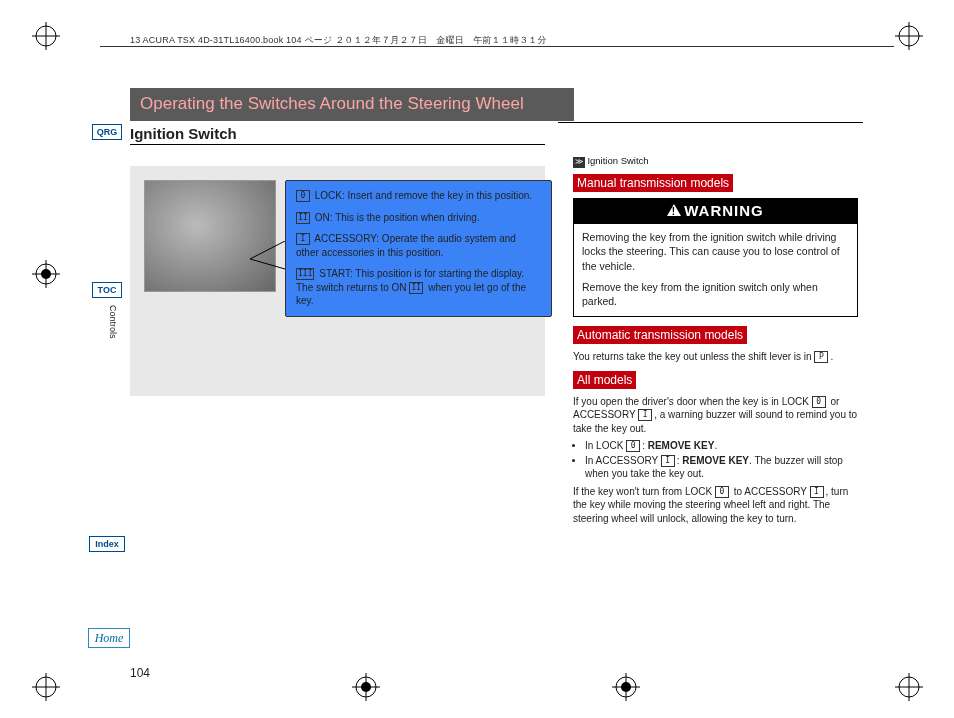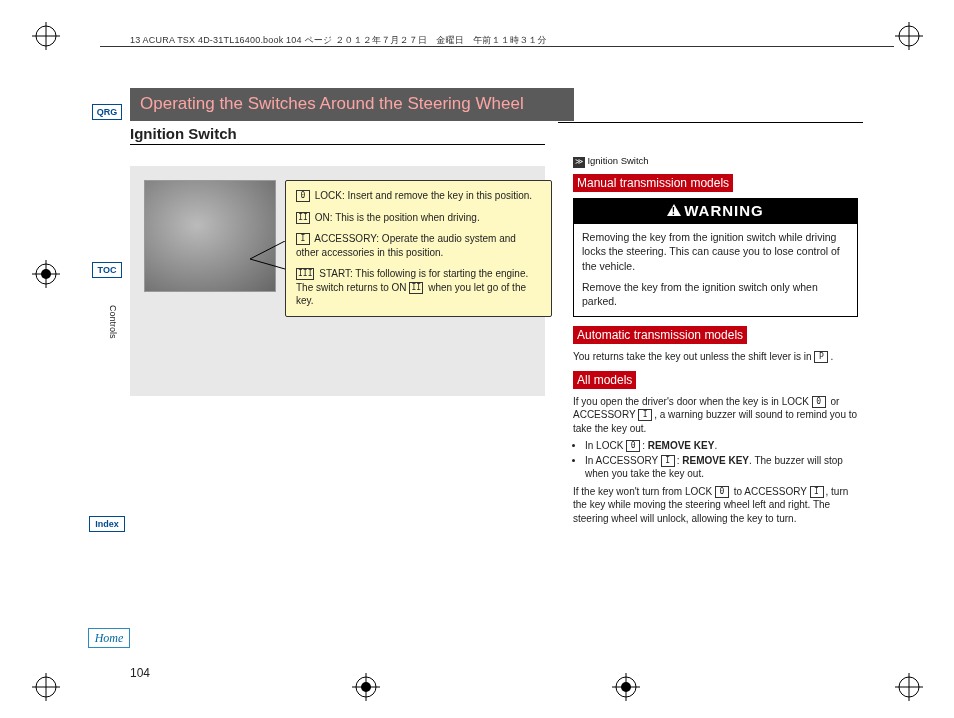--- a/index.html
+++ b/index.html
@@ -52,21 +52,21 @@
     left: 130px;
     width: 415px;
     border-bottom: 1px solid #000;
     padding-bottom: 2px;
     font-weight: bold;
     font-size: 15px;
   }
   .side-tabs {
     position: absolute;
     left: 92px;
-    top: 104px;
+    top: 124px;
     width: 30px;
   }
   .tab {
     display: block;
     text-align: center;
     font-size: 9px;
     font-weight: bold;
     color: #004a8f;
     border: 1px solid #004a8f;
     padding: 2px 0;
@@ -117,21 +117,21 @@
     width: 130px;
     height: 110px;
     background: radial-gradient(ellipse at 40% 40%, #bbb 0%, #888 60%, #666 100%);
     border:1px solid #999;
   }
   .callout-balloon {
     position: absolute;
     top: 14px;
     left: 155px;
     width: 245px;
-    background: #fef9c3;
+    background: #3b82f6;
     border: 1.5px solid #333;
     border-radius: 2px;
     padding: 8px 10px 8px 10px;
     font-size: 10px;
     line-height: 1.35;
   }
   .callout-balloon .item { margin-bottom: 8px; }
   .callout-balloon .item:last-child { margin-bottom:0; }
   .key {
     display: inline-block;
@@ -308,21 +308,21 @@
     <div class="item">
       <span class="key">II</span>
       <span>ON: This is the position when driving.</span>
     </div>
     <div class="item">
       <span class="key">I</span>
       <span>ACCESSORY: Operate the audio system and other accessories in this position.</span>
     </div>
     <div class="item">
       <span class="key">III</span>
-      <span>START: This following is for starting the engine. The switch returns to ON </span>
+      <span>START: This position is for starting the display. The switch returns to ON </span>
       <span class="key">II</span>
       <span> when you let go of the key.</span>
     </div>
   </div>
 </div>
 
 <div class="side-column">
   <div class="ref-head">
     <span class="arrows">≫</span><span>Ignition Switch</span>
   </div>

